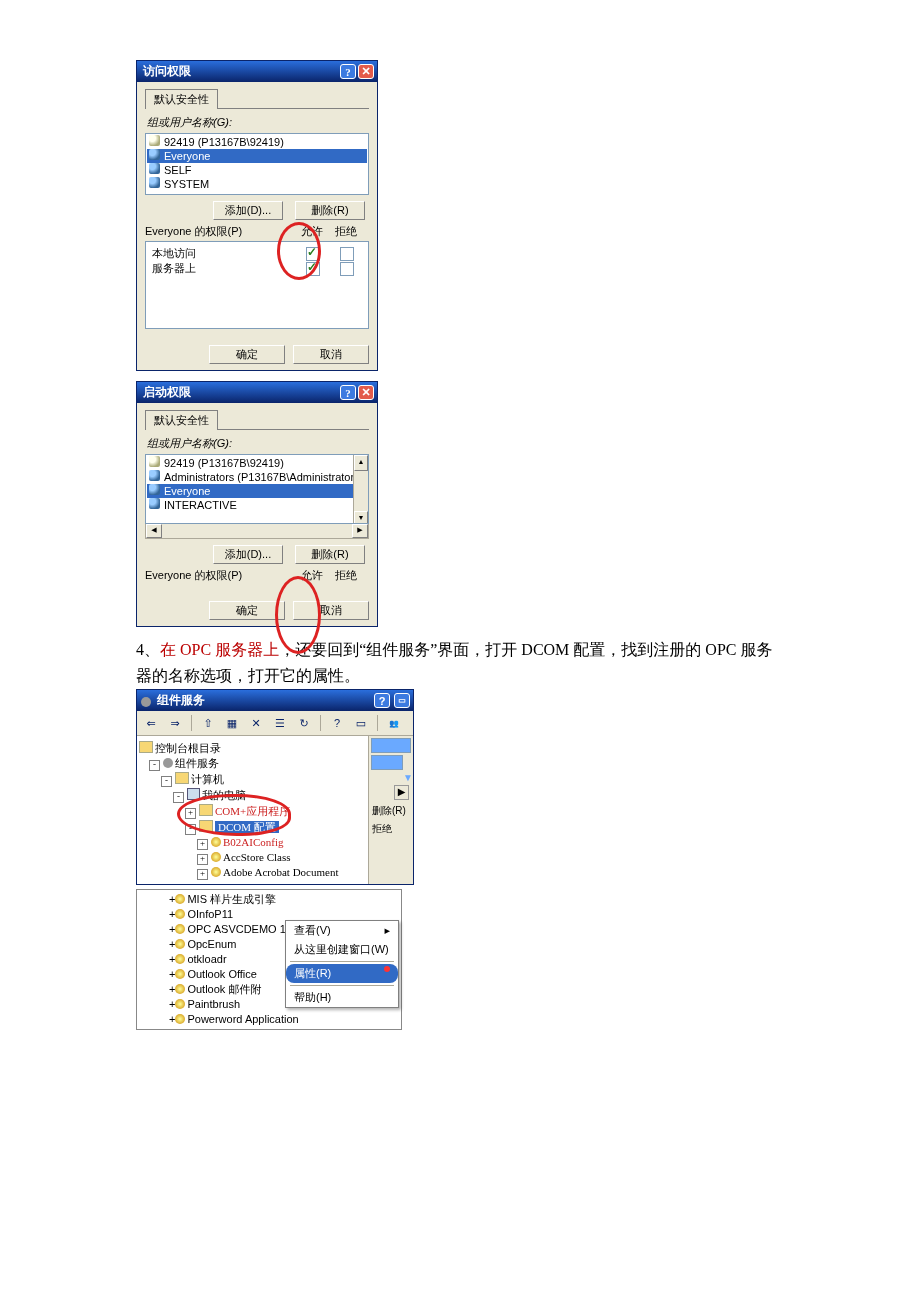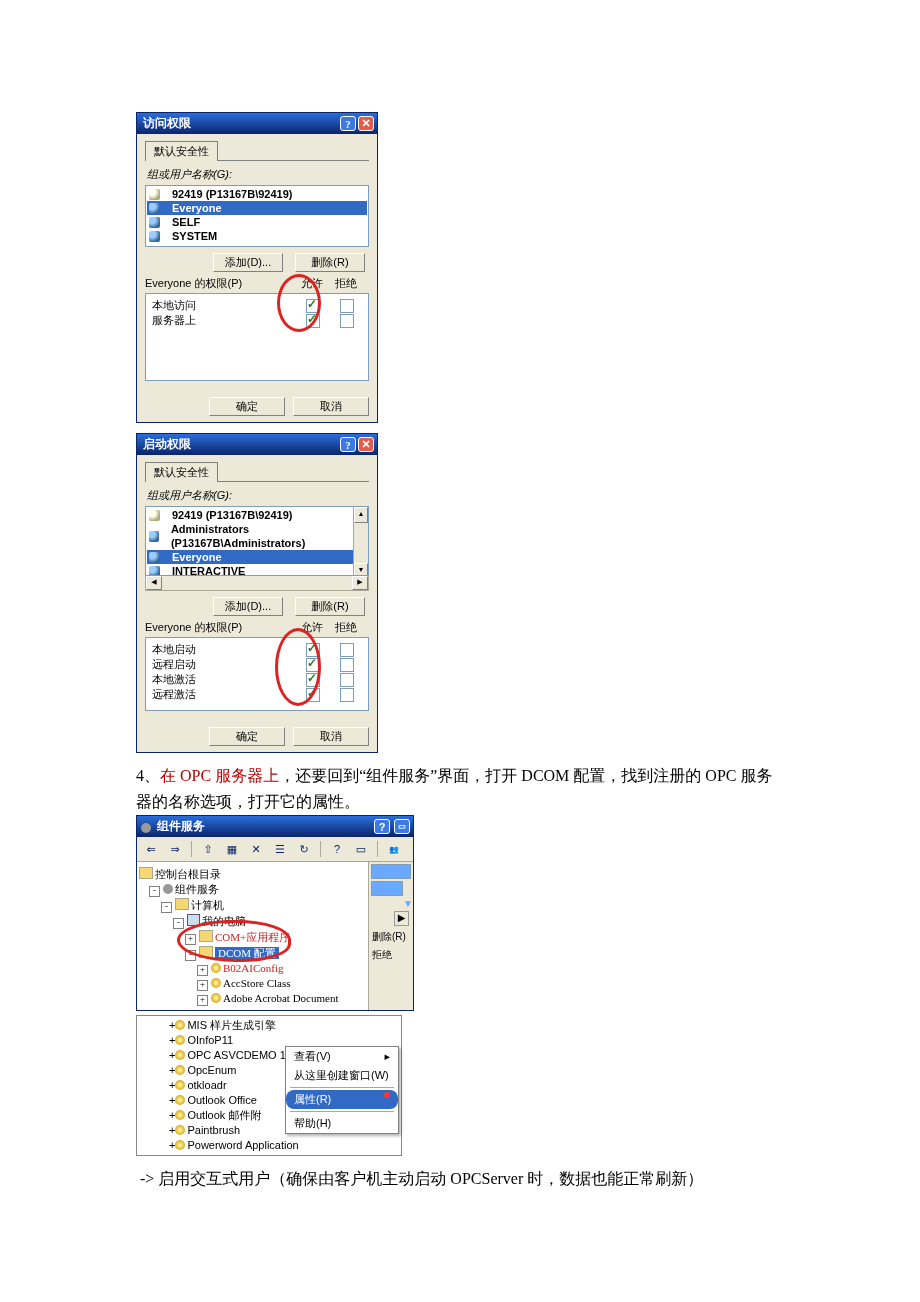--- a/index.html
+++ b/index.html
@@ -5,21 +5,21 @@
   body {
     margin: 0;
     background: #fff;
     font-family: "SimSun", "Microsoft YaHei", sans-serif;
     font-size: 14px;
     color: #000;
   }
   .page {
     width: 920px;
     margin: 0 auto;
-    padding: 112px 142px 60px 136px;
+    padding: 60px 142px 60px 136px;
     box-sizing: border-box;
   }
   .dlg {
     width: 240px;
     border: 1px solid #0a246a;
     background: #ece9d8;
     margin-bottom: 10px;
     font-size: 11px;
   }
   .dlg-title {
@@ -59,21 +59,21 @@
   .list {
     background:#fff;
     border:1px solid #7f9db9;
     padding:1px;
     font-size:11px;
     line-height:14px;
     height:58px;
     overflow:hidden;
   }
   .list.h66{height:66px; position:relative;}
-  .list .row { display:flex; align-items:center; gap:12px; padding:0 2px;font-weight:bold; }
+  .list .row { display:flex; align-items:flex-start; gap:4px; padding:0 2px; }
   .list .row.sel { background:#316ac5; color:#fff; }
   .usr-icn { width:11px; height:11px;
     display:inline-block;
     background: radial-gradient(circle at 30% 30%, #ffe 30%, #aa7 70%);
     border-radius:2px;
   }
   .grp-icn { width:11px; height:11px; display:inline-block;
     background: radial-gradient(circle at 30% 30%, #9cf 30%, #369 70%);
     border-radius:2px;
   }
@@ -263,42 +263,20 @@
     <div class="btn-row">
       <div class="btn">添加(D)...</div>
       <div class="btn">删除(R)</div>
     </div>
     <div class="perm-block" style="position:relative;">
       <div class="perm-head">
         <div class="lbl">Everyone 的权限(P)</div>
         <div class="col">允许</div>
         <div class="col">拒绝</div>
       </div>
-      <div class="perm-body">
-        <div class="r">
-              <span class="t">本地启动</span>
-              <span class="cb chk"></span>
-              <span class="cb"></span>
-            </div>
-        <div class="r">
-              <span class="t">远程启动</span>
-              <span class="cb chk"></span>
-              <span class="cb"></span>
-            </div>
-        <div class="r">
-              <span class="t">本地激活</span>
-              <span class="cb chk"></span>
-              <span class="cb"></span>
-            </div>
-        <div class="r">
-              <span class="t">远程激活</span>
-              <span class="cb chk"></span>
-              <span class="cb"></span>
-            </div>
-      </div>
       <div class="circle" style="left:130px;top:8px;width:40px;height:72px;"></div>
     </div>
   </div>
   <div class="dlg-foot">
     <div class="btn">确定</div>
     <div class="btn">取消</div>
   </div>
 </div>
 
 <div class="doc-text">
@@ -376,15 +354,14 @@
           <span>属性(R)</span>
           <span class="red-dot"></span>
         </div>
     <div class="sep"></div>
     <div class="mi">
           <span>帮助(H)</span>
         </div>
   </div>
 </div>
 
-<div class="doc-text indent" style="margin-top:10px;"> -&gt; 启用交互式用户（确保由客户机主动启动 OPCServer 时，数据也能正常刷新）</div>
 
 </div>
 
 </body></html>

